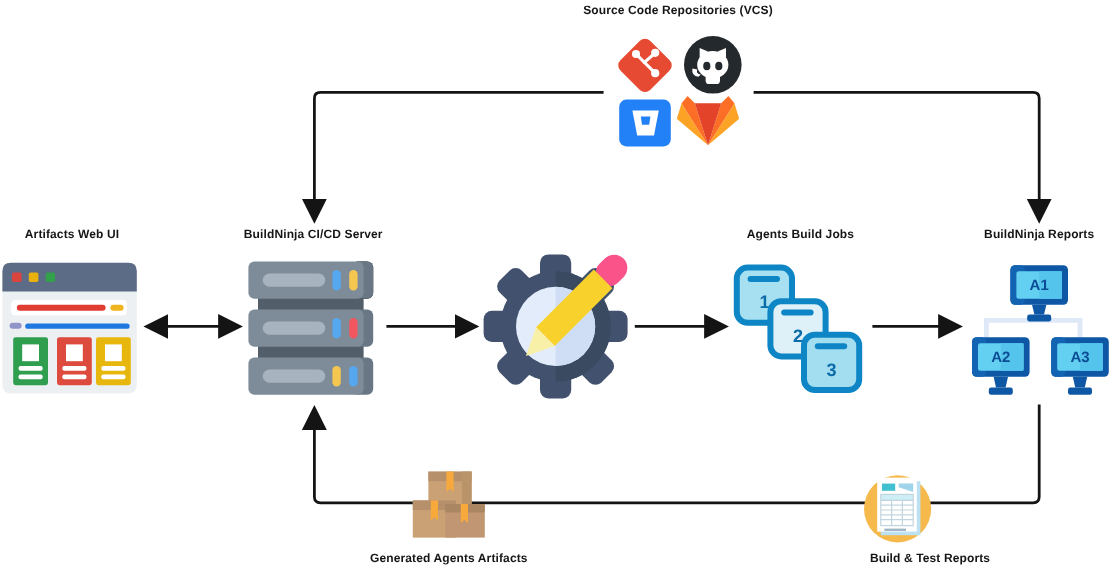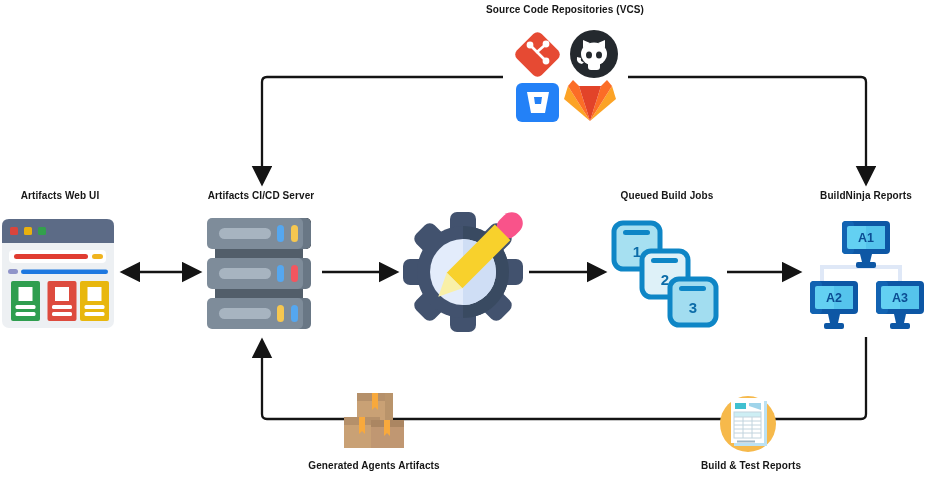--- a/index.html
+++ b/index.html
@@ -229,18 +229,18 @@
         <line x1="734" y1="433" x2="761" y2="433"></line>
         <line x1="743" y1="417" x2="743" y2="438"></line>
         <line x1="752" y1="417" x2="752" y2="438"></line>
       </g>
       <rect x="737" y="440.5" width="18" height="2" fill="#9fb6c4"></rect>
     </g>
   </svg>
 
   <div class="lbl" style="left:565px;top:4px;">Source Code Repositories (VCS)</div>
   <div class="lbl" style="left:60px;top:190px;">Artifacts Web UI</div>
-  <div class="lbl" style="left:261px;top:190px;">Artifacts CI/CD Server</div>
-  <div class="lbl" style="left:667px;top:190px;">Queued Build Jobs</div>
+  <div class="lbl" style="left:261px;top:190px;">BuildNinja CI/CD Server</div>
+  <div class="lbl" style="left:667px;top:190px;">Agents Build Jobs</div>
   <div class="lbl" style="left:866px;top:190px;">BuildNinja Reports</div>
   <div class="lbl" style="left:374px;top:460px;">Generated Agents Artifacts</div>
-  <div class="lbl" style="left:751px;top:460px;">Build &amp; Test Reports</div>
+  <div class="lbl" style="left:775px;top:460px;">Build &amp; Test Reports</div>
 </div>
 
 </body></html>

